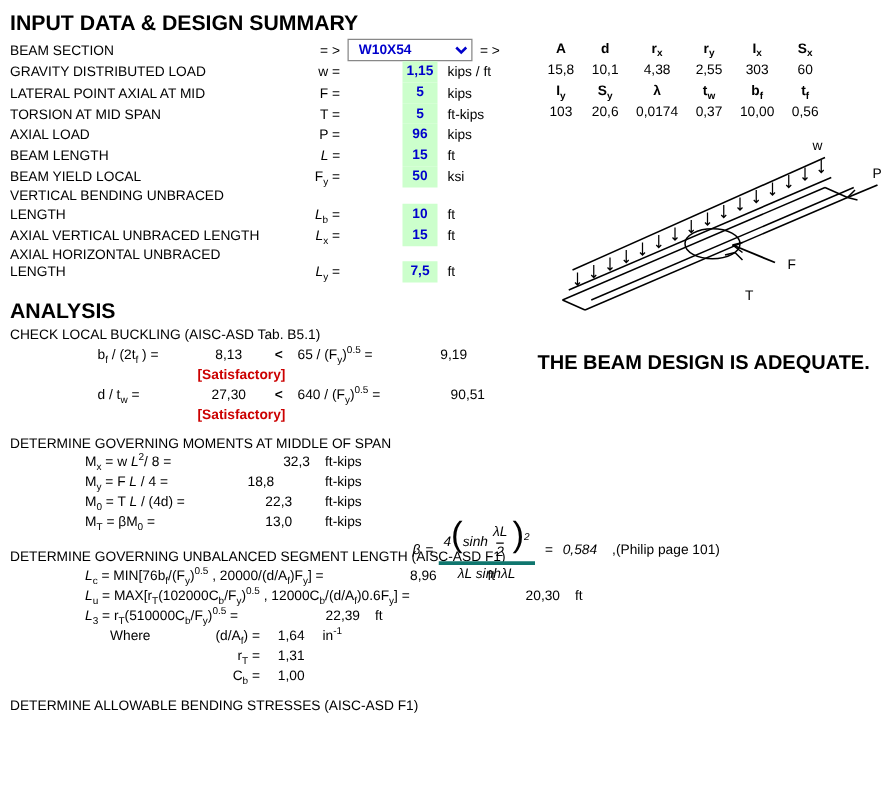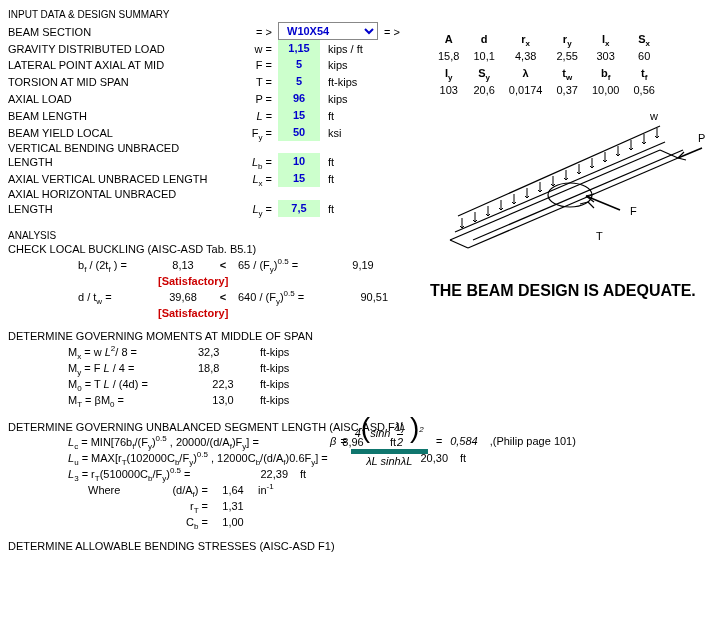--- a/index.html
+++ b/index.html
@@ -6,44 +6,44 @@
   body {
     font-family: Arial, sans-serif;
     font-size: 11px;
     color: #000;
     margin: 0;
     padding: 4px 8px;
     width: 715px;
     background: #fff;
     line-height: 1.35;
   }
-  .section-title { font-weight: normal; font-size: 10px; margin-top: 4px; }
+  .section-title { font-weight: bold; font-size: 17px; margin-top: 4px; }
   .row { display: flex; align-items: flex-end; min-height: 16px; }
   .lbl { width: 210px; }
   .eq { width: 60px; text-align: right; padding-right: 6px; }
-  .val { width: 42px; text-align: center; background: #ccffcc; color: #0000cc; font-weight: bold; padding: 1px 2px; }
+  .val { width: 28px; text-align: center; background: #ccffcc; color: #0000cc; font-weight: bold; padding: 1px 2px; margin-left: 44px; }
   .unit { padding-left: 8px; width: 60px; }
   .arrow { padding: 0 6px; }
   .section-select {
     width: 100px; height: 18px; border: 1px solid #888;
     color: #0000cc; font-weight: bold; font-size: 11px;
     padding-left: 4px; background: #fff;
   }
   sub, sup { font-size: 8px; line-height: 0; }
   .proptable { font-size: 11px; }
   .proptable td { padding: 0 6px; text-align: center; }
   .proptable .hdr td { font-weight: bold; }
   .sat { color: #cc0000; font-weight: bold; }
   .analysis-line { display: flex; align-items: center; min-height: 16px; }
   .right-side { position: absolute; left: 430px; top: 30px; }
   .adequate { font-weight: bold; font-size: 16px; position: absolute; left: 430px; top: 280px; }
   .diagram { position: absolute; left: 420px; top: 100px; }
   .formula-box { position: absolute; left: 330px; top: 414px; display:flex; align-items:center; font-style: italic;}
   .frac { display:inline-flex; flex-direction:column; align-items:center; vertical-align:middle; }
-  .frac .num { border-bottom: 5px solid #0f766e; padding: 0 4px; }
+  .frac .num { border-bottom: 3px solid #0f766e; padding: 0 4px; }
   .frac .den { padding: 0 4px; }
   .paren-big { font-size: 28px; line-height: 28px; font-style: normal; }
 </style>
 </head>
 <body>
 
 <div class="section-title">INPUT DATA &amp; DESIGN SUMMARY</div>
 
 <div class="row">
   <span class="lbl">BEAM SECTION</span>
@@ -216,38 +216,38 @@
   <span style="width:50px;text-align:center">9,19</span>
 </div>
 <div class="analysis-line">
     <span style="width:150px"></span>
     <span class="sat">[Satisfactory]</span>
   </div>
 
 <div class="analysis-line">
   <span style="width:70px"></span>
   <span style="width:80px">d / t<sub>w</sub> =</span>
-  <span style="width:50px;text-align:center">39,68</span>
+  <span style="width:50px;text-align:center">27,30</span>
   <span style="width:30px;text-align:center;font-weight:bold">&lt;</span>
   <span style="width:100px">640 / (F<sub>y</sub>)<sup>0.5</sup> =</span>
   <span style="width:50px;text-align:right">90,51</span>
 </div>
 <div class="analysis-line">
     <span style="width:150px"></span>
     <span class="sat">[Satisfactory]</span>
   </div>
 
 <div style="height:8px"></div>
 <div>DETERMINE GOVERNING MOMENTS AT MIDDLE OF SPAN</div>
 
 <div id="moment-rows">
     <div class="analysis-line">
       <span style="width:60px"></span>
       <span style="width:130px">M<sub>x</sub> = w <i>L</i><sup>2</sup>/ 8  =</span>
-      <span style="width:50px;text-align:left">32,3</span>
+      <span style="width:50px;text-align:right">32,3</span>
       <span style="padding-left:12px">ft-kips</span>
     </div>
     <div class="analysis-line">
       <span style="width:60px"></span>
       <span style="width:130px">M<sub>y</sub> = F <i>L</i>   / 4  =</span>
       <span style="width:50px;text-align:left">18,8</span>
       <span style="padding-left:12px">ft-kips</span>
     </div>
     <div class="analysis-line">
       <span style="width:60px"></span>
@@ -277,21 +277,21 @@
   <span>0,584</span>
   <span style="padding-left:12px;font-style:normal">,(Philip page 101)</span>
 </div>
 
 <div style="height:12px"></div>
 <div>DETERMINE GOVERNING UNBALANCED SEGMENT LENGTH (AISC-ASD F1)</div>
 
 <div class="analysis-line">
   <span style="width:60px"></span>
   <span style="width:260px"><i>L</i><sub>c</sub> = MIN[76b<sub>f</sub>/(F<sub>y</sub>)<sup>0.5</sup> , 20000/(d/A<sub>f</sub>)F<sub>y</sub>] =</span>
-  <span style="width:50px;text-align:center">8,96</span>
+  <span style="width:50px;text-align:left">8,96</span>
   <span style="padding-left:12px">ft</span>
 </div>
 
 <div class="analysis-line">
   <span style="width:60px"></span>
   <span style="width:330px"><i>L</i><sub>u</sub> = MAX[r<sub>T</sub>(102000C<sub>b</sub>/F<sub>y</sub>)<sup>0.5</sup> , 12000C<sub>b</sub>/(d/A<sub>f</sub>)0.6F<sub>y</sub>] =</span>
   <span style="width:50px;text-align:right">20,30</span>
   <span style="padding-left:12px">ft</span>
 </div>
 

